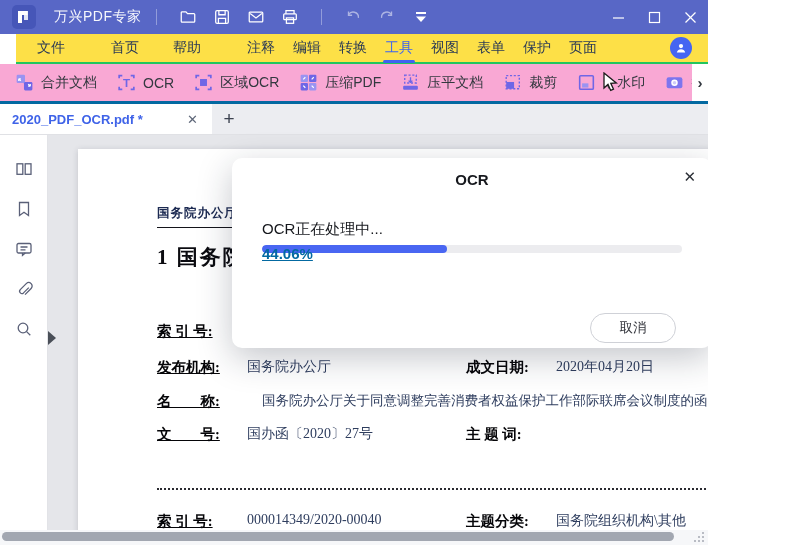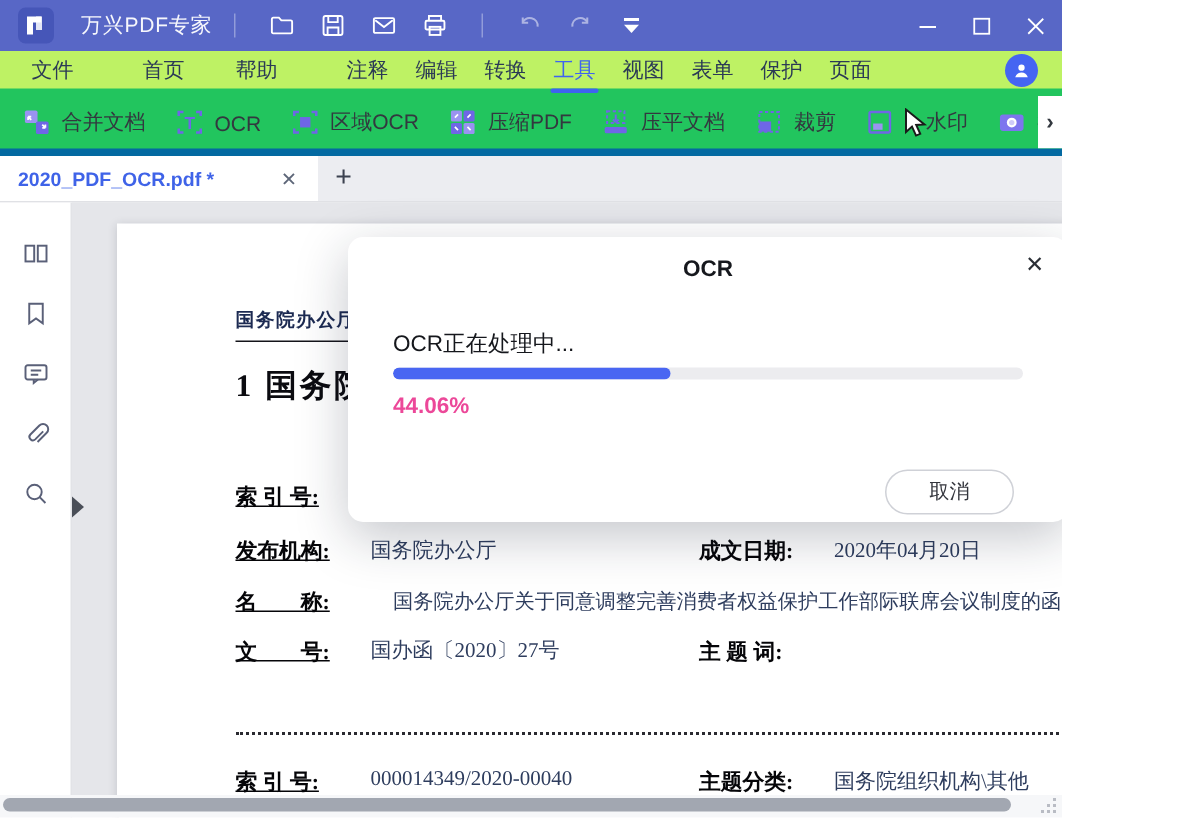--- a/index.html
+++ b/index.html
@@ -12,30 +12,30 @@
   .logo { width:24px; height:24px; margin-left:12px; border-radius:5px; background:#4656B8; display:flex; align-items:center; justify-content:center; }
   .app-title { font-size:14px; color:rgba(255,255,255,.95); margin-left:18px; letter-spacing:.5px; }
   .tb-sep { width:1px; height:16px; background:rgba(255,255,255,.35); margin:0 14px; }
   .tb-btn { width:26px; height:26px; display:flex; align-items:center; justify-content:center; margin:0 4px; border-radius:3px; }
   .tb-btn svg { display:block; }
   .tb-btn.dim { opacity:.5; }
   .win-controls { margin-left:auto; display:flex; height:100%; }
   .win-btn { width:36px; height:34px; display:flex; align-items:center; justify-content:center; }
 
   
-  .menubar { height:30px; background:#bef264; display:flex; align-items:center; padding-left:12px; border-bottom:5px solid #22c55e; }
+  .menubar { height:30px; background:#fde047; display:flex; align-items:center; padding-left:12px; border-bottom:2px solid #22c55e;margin-left:16px; }
   .menu-item { position:relative; height:30px; display:flex; align-items:center; padding:0 9px; font-size:14px; color:#2b3a55; cursor:default; }
   .menu-item.sp-lg { margin-right:28px; }
   .menu-item.sp-md { margin-right:16px; }
   .menu-item.active { color:#3E64F0; }
   .menu-item.active::after { content:""; position:absolute; left:7px; right:7px; bottom:0; height:3px; background:#3E64F0; border-radius:2px; }
   .avatar { width:22px; height:22px; border-radius:50%; background:#4565F2; margin-left:auto; margin-right:16px; display:flex; align-items:center; justify-content:center; }
 
   
-  .toolbar { position:relative; height:40px; background:#22c55e; display:flex; align-items:center; padding-left:14px; border-bottom:5px solid #0369a1; overflow:hidden; white-space:nowrap; }
+  .toolbar { position:relative; height:40px; background:#f9a8d4; display:flex; align-items:center; padding-left:14px; border-bottom:3px solid #0369a1; overflow:hidden; white-space:nowrap; }
   .tool-item { display:flex; align-items:center; margin-right:19px; flex:0 0 auto; }
   .tool-item .ticon { width:21px; height:21px; margin-right:6px; display:flex; align-items:center; justify-content:center; }
   .tool-item .tlabel { font-size:14px; color:#33383f; }
   .caret { font-size:10px; color:#4b5058; margin-left:3px; margin-top:6px; line-height:1; }
   .overflow-chevron { position:absolute; right:0; top:0; width:16px; height:100%; background:#fff; display:flex; align-items:center; justify-content:center; font-size:15px; font-weight:bold; color:#33383f; }
 
   
   .tabbar { height:31px; background:#ECEDF1; display:flex; align-items:stretch; border-bottom:1px solid #e0e1e5; }
   .tab { width:212px; background:#fff; display:flex; align-items:center; padding:0 12px; }
   .tab-label { font-size:13px; font-weight:bold; color:#3F63E8; flex:1; overflow:hidden; }
@@ -69,21 +69,21 @@
   .hscroll-thumb { position:absolute; left:2px; top:2px; width:672px; height:9px; border-radius:4.5px; background:#A2A7B1; }
   .resize-grip { position:absolute; right:4px; bottom:3px; }
 
   
   .dialog { position:absolute; left:232px; top:158px; width:480px; height:190px; background:#fff; border-radius:10px; box-shadow:0 10px 34px rgba(25,30,50,.25); z-index:50; }
   .dialog-title { position:absolute; left:0; right:0; top:13px; text-align:center; font-size:15px; font-weight:bold; color:#16181d; }
   .dialog-close { position:absolute; right:16px; top:11px; font-size:15px; color:#2b2f36; line-height:1; }
   .dialog-status { position:absolute; left:30px; top:62px; font-size:15px; font-weight:normal; color:#15171c; }
   .progress-track { position:absolute; left:30px; top:87px; width:420px; height:8px; border-radius:4px; background:#ECECEF; overflow:hidden; }
   .progress-fill { height:100%; border-radius:4px; background:#4966F2; }
-  .dialog-percent { position:absolute; left:30px; top:104px; font-size:15px; font-weight:bold; color:#ec4899; }
+  .dialog-percent { position:absolute; left:30px; top:87px; font-size:15px; font-weight:bold; color:#0369a1;text-decoration:underline; }
   .cancel-btn { position:absolute; right:36px; top:155px; width:86px; height:30px; border-radius:16px; border:1px solid #cfd1d7; background:#fff; display:flex; align-items:center; justify-content:center; font-size:13.5px; color:#33353c; }
 
   .cursor { position:absolute; left:601px; top:72px; z-index:100; }
 </style>
 </head>
 <body>
 
 <div class="app">
 
   <div class="titlebar">

